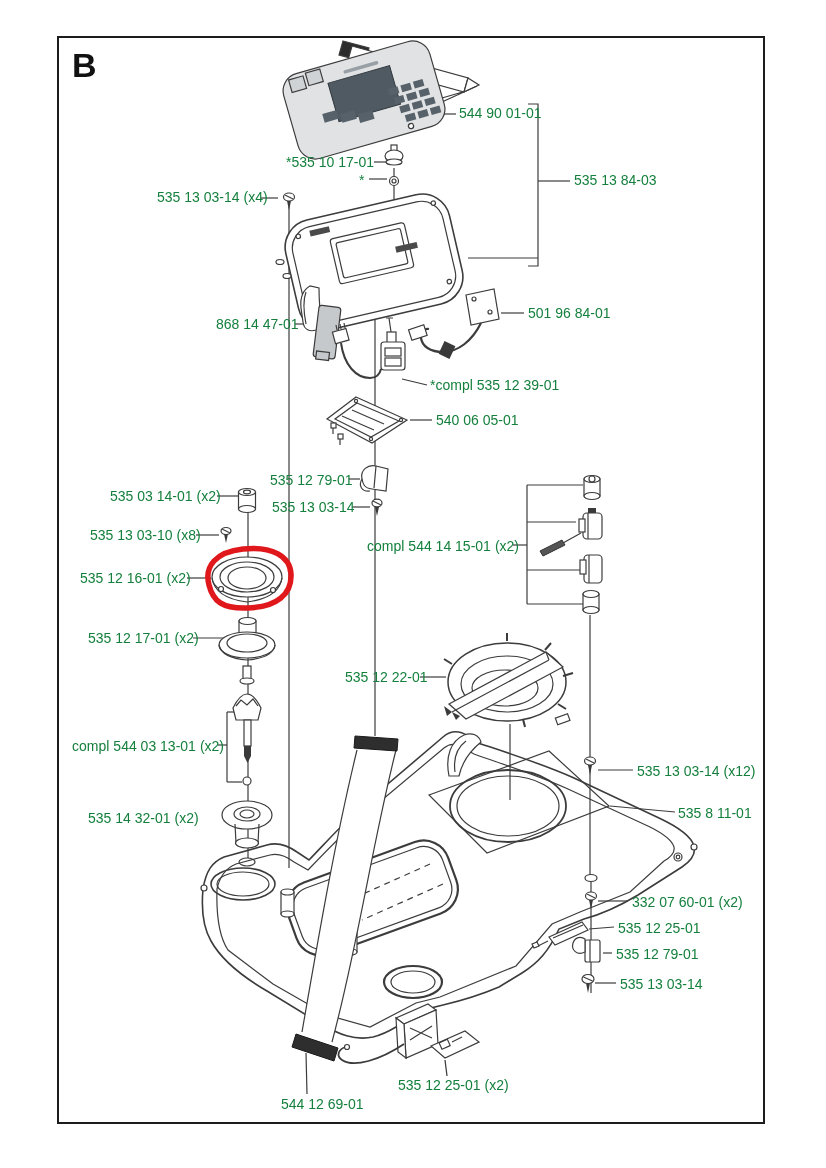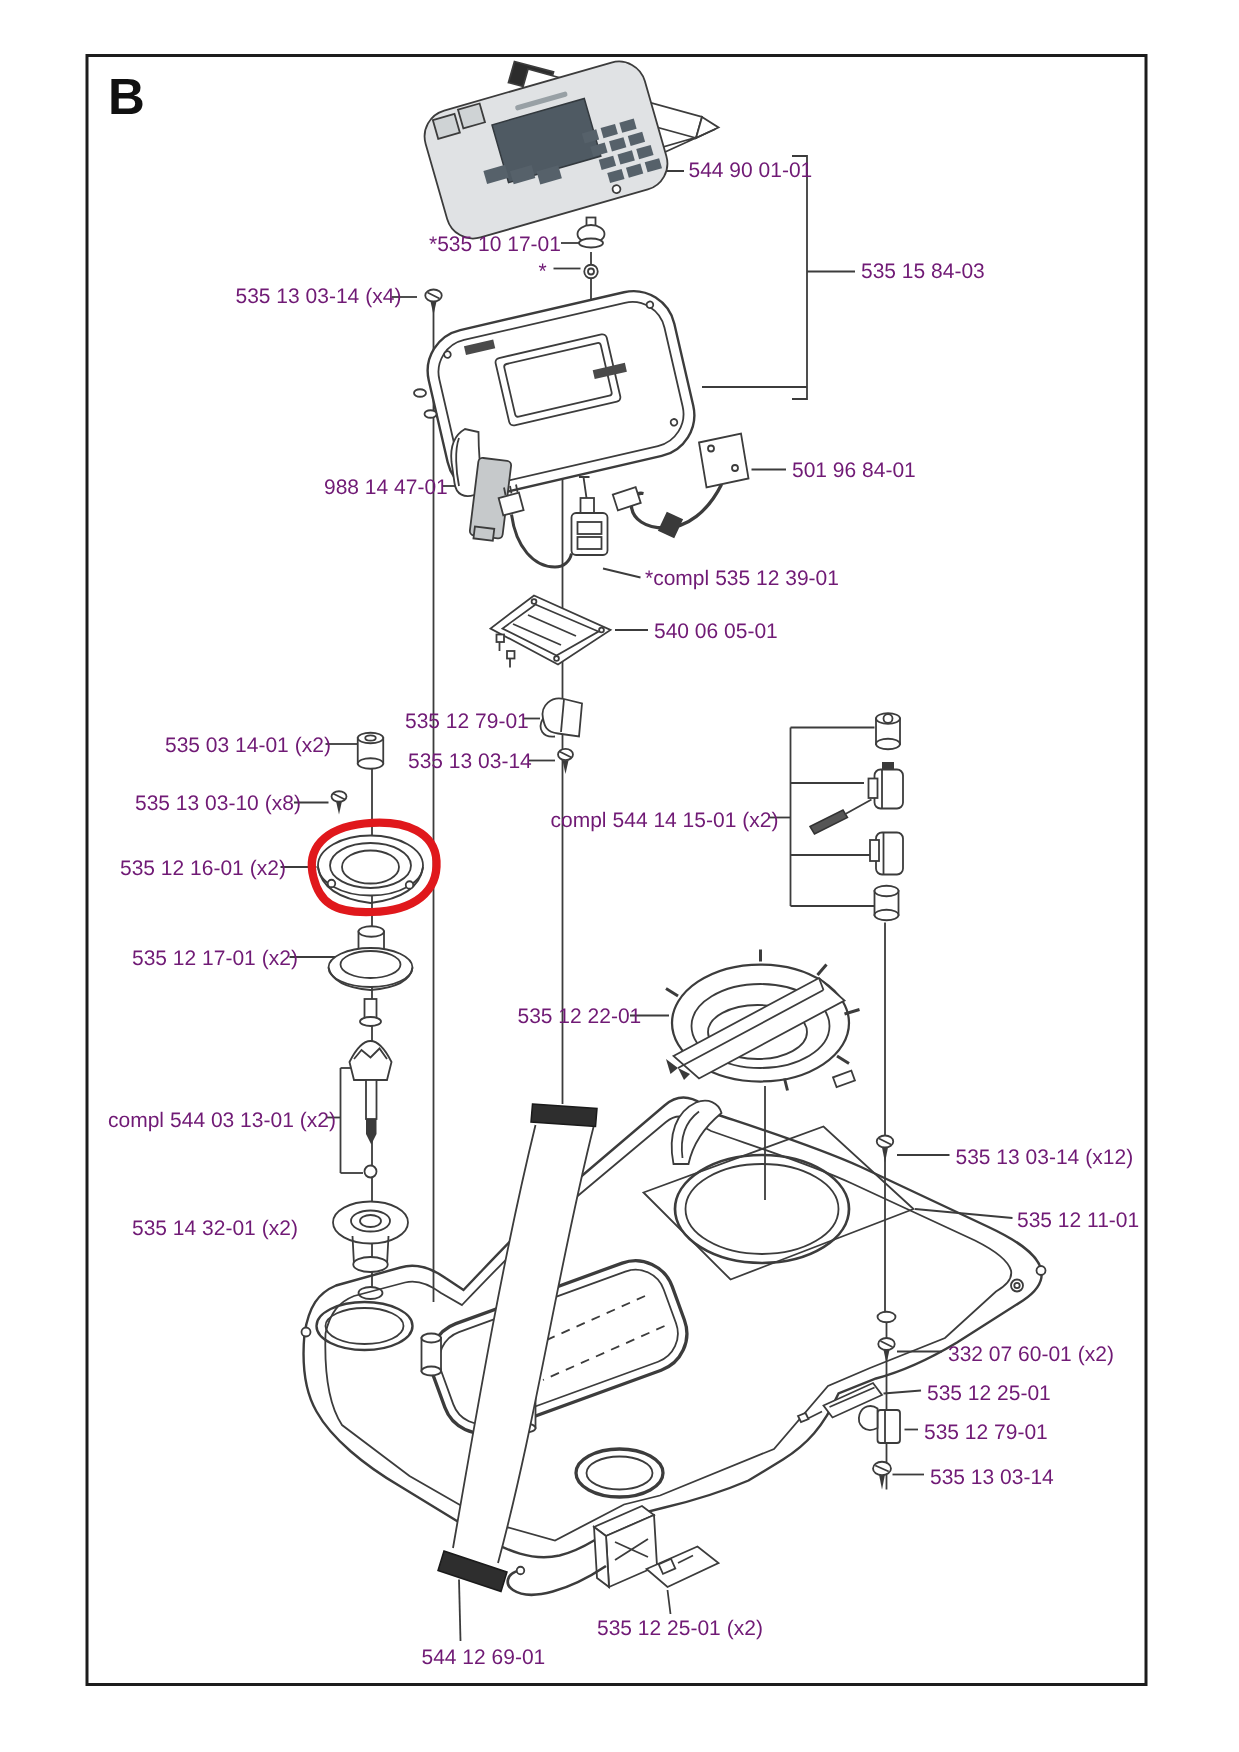--- a/index.html
+++ b/index.html
@@ -2,21 +2,21 @@
 <html><head>
 <meta charset="utf-8">
 <style>
   html,body{margin:0;padding:0;background:#ffffff;}
   #page{position:relative;width:826px;height:1168px;background:#ffffff;overflow:hidden;
         font-family:"Liberation Sans",sans-serif;}
   #frame{position:absolute;left:57px;top:36px;width:708px;height:1088px;
          border:2.5px solid #1c1c1c;box-sizing:border-box;}
   #section-letter{position:absolute;left:72px;top:48px;font-size:34px;font-weight:bold;
                   color:#111;line-height:1;}
-  .label{position:absolute;font-size:14px;color:#701a75;white-space:nowrap;line-height:1.1;text-align:right;}
+  .label{position:absolute;font-size:14px;color:#15803d;white-space:nowrap;line-height:1.1;text-align:right;}
   .label .pre{font-weight:400;margin-right:4px;}
   .label .qty{font-weight:400;margin-left:4px;}
   svg{position:absolute;left:0;top:0;}
   .ln{stroke:#3c3c3c;stroke-width:1.2;fill:none;}
   .part{stroke:#3c3c3c;stroke-width:1.2;fill:#ffffff;}
   .dark{fill:#2e2e2e;stroke:#1a1a1a;stroke-width:1;}
   .key{fill:#56616a;stroke:none;}
 </style>
 </head>
 <body>
@@ -359,36 +359,36 @@
       <rect class="part" x="585" y="940" width="15" height="22" rx="2"></rect>
       <path class="part" d="M585,952 C577,956 571,950 573,943 C575,937 581,936 585,939 Z"></path>
       <path class="ln" d="M590,940 V962"></path>
     </g>
   </svg>
 
   <div class="label" style="left:459px;top:106px"><span>544 90 01-01</span></div>
   <div class="label" style="left:286px;top:155px"><span>*535 10 17-01</span></div>
   <div class="label" style="left:359px;top:173px"><span>*</span></div>
   <div class="label" style="left:157px;top:190px"><span>535 13 03-14</span><span class="qty">(x4)</span></div>
-  <div class="label" style="left:574px;top:173px"><span>535 15 84-03</span></div>
-  <div class="label" style="left:216px;top:317px"><span>988 14 47-01</span></div>
+  <div class="label" style="left:574px;top:173px"><span>535 13 84-03</span></div>
+  <div class="label" style="left:216px;top:317px"><span>868 14 47-01</span></div>
   <div class="label" style="left:528px;top:306px"><span>501 96 84-01</span></div>
   <div class="label" style="left:430px;top:378px"><span class="pre">*compl</span><span>535 12 39-01</span></div>
   <div class="label" style="left:436px;top:413px"><span>540 06 05-01</span></div>
   <div class="label" style="left:270px;top:473px"><span>535 12 79-01</span></div>
   <div class="label" style="left:272px;top:500px"><span>535 13 03-14</span></div>
   <div class="label" style="left:110px;top:489px"><span>535 03 14-01</span><span class="qty">(x2)</span></div>
   <div class="label" style="left:90px;top:528px"><span>535 13 03-10</span><span class="qty">(x8)</span></div>
   <div class="label" style="left:80px;top:571px"><span>535 12 16-01</span><span class="qty">(x2)</span></div>
   <div class="label" style="left:88px;top:631px"><span>535 12 17-01</span><span class="qty">(x2)</span></div>
   <div class="label" style="left:367px;top:539px"><span class="pre">compl</span><span>544 14 15-01</span><span class="qty">(x2)</span></div>
   <div class="label" style="left:345px;top:670px"><span>535 12 22-01</span></div>
   <div class="label" style="left:72px;top:739px"><span class="pre">compl</span><span>544 03 13-01</span><span class="qty">(x2)</span></div>
   <div class="label" style="left:88px;top:811px"><span>535 14 32-01</span><span class="qty">(x2)</span></div>
   <div class="label" style="left:637px;top:764px"><span>535 13 03-14</span><span class="qty">(x12)</span></div>
-  <div class="label" style="left:678px;top:806px"><span>535 12 11-01</span></div>
+  <div class="label" style="left:678px;top:806px"><span>535 8 11-01</span></div>
   <div class="label" style="left:632px;top:895px"><span>332 07 60-01</span><span class="qty">(x2)</span></div>
   <div class="label" style="left:618px;top:921px"><span>535 12 25-01</span></div>
   <div class="label" style="left:616px;top:947px"><span>535 12 79-01</span></div>
   <div class="label" style="left:620px;top:977px"><span>535 13 03-14</span></div>
   <div class="label" style="left:398px;top:1078px"><span>535 12 25-01</span><span class="qty">(x2)</span></div>
   <div class="label" style="left:281px;top:1097px"><span>544 12 69-01</span></div>
 </div>
 
 </body></html>

